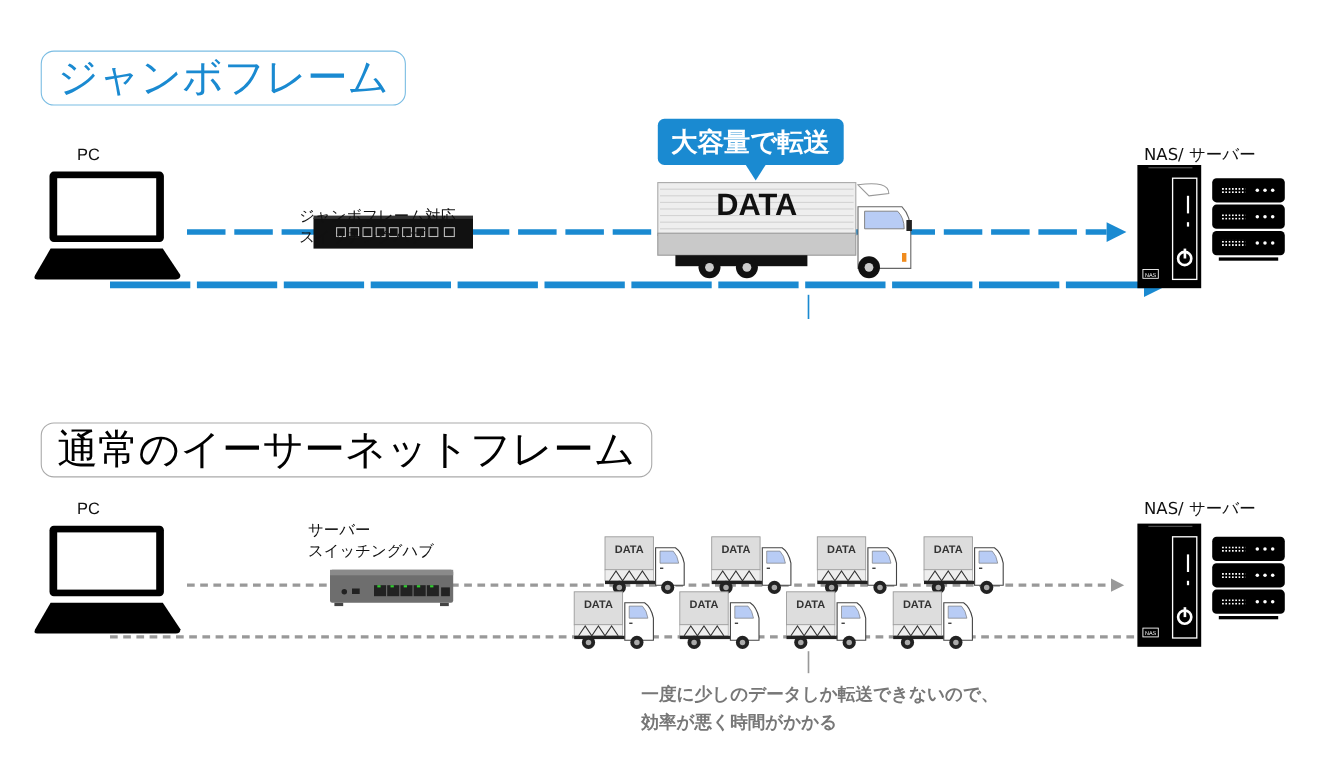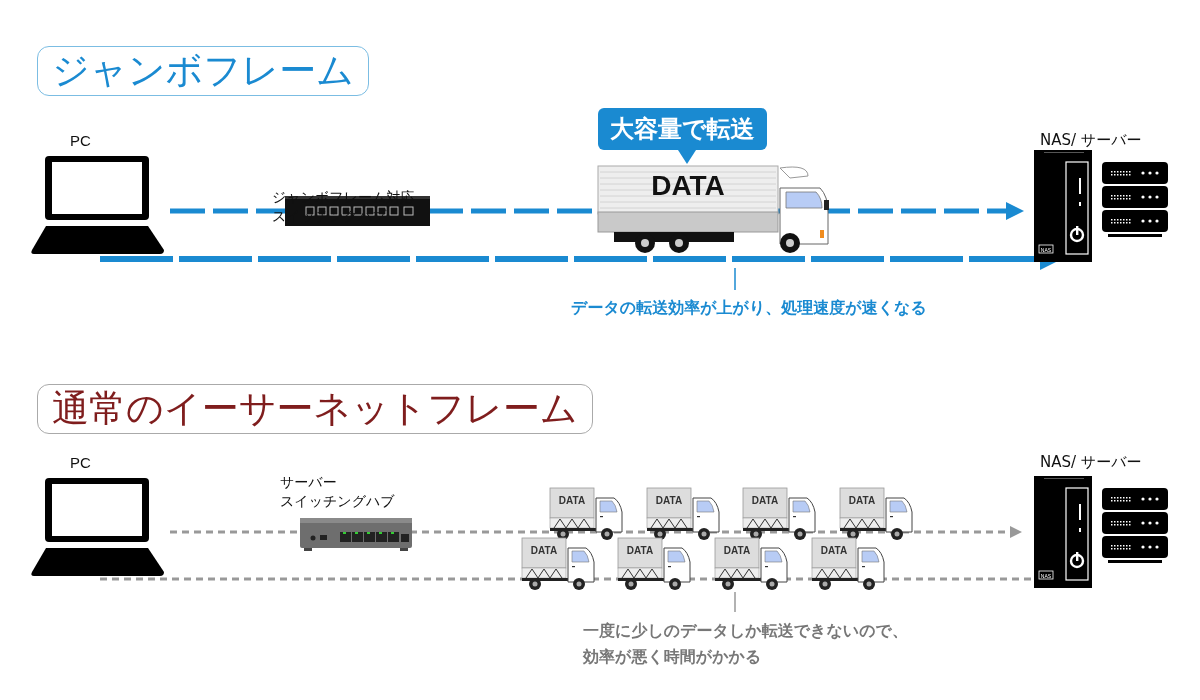--- a/index.html
+++ b/index.html
@@ -1,20 +1,20 @@
 <!DOCTYPE html>
 <html><head>
 <meta charset="utf-8">
 <style>
   html,body{margin:0;padding:0;background:#fff;}
   body{width:1200px;height:700px;position:relative;overflow:hidden;font-family:"DejaVu Sans","Liberation Sans",sans-serif;}
   .abs{position:absolute;font-weight:bold;}
   .title-box{position:absolute;border:1px solid #6fb6e0;border-radius:12px;padding:0 14px;height:48px;line-height:48px;font-size:37px;}
   .title-jumbo{left:37px;top:46px;color:#1a8ad1;border-color:#7bbde3;}
-  .title-normal{left:37px;top:384px;color:#7f1d1d;border-color:#aaa;}
+  .title-normal{left:37px;top:384px;color:#000000;border-color:#aaa;}
   .label{position:absolute;font-size:14px;color:#111;line-height:19px;}
   .note{position:absolute;font-size:16px;line-height:26px;font-weight:bold;}
   .note.blue{color:#1a8ad1;}
   .note.gray{color:#777;}
   .bubble{position:absolute;left:598px;top:108px;background:#1a8ad1;color:#ffffff;font-weight:bold;font-size:24px;padding:4px 12px;border-radius:6px;height:34px;line-height:34px;}
   .bubble:after{content:"";position:absolute;left:80px;bottom:-14px;border-left:9px solid transparent;border-right:9px solid transparent;border-top:14px solid #1a8ad1;}
   svg{position:absolute;left:0;top:0;}
 </style>
 </head>
 <body>
@@ -193,21 +193,20 @@
 <div class="bubble">大容量で転送</div>
 
 <div class="label" style="left:70px;top:131px;width:60px;font-size:15px;font-family:'Liberation Sans',sans-serif;">PC</div>
 <div class="label" style="left:272px;top:152px;width:190px;margin-top:36px;">
   <div>ジャンボフレーム対応</div>
   <div>スイッチングハブ</div>
 </div>
 <div class="label" style="left:1040px;top:131px;width:140px;font-size:15px;">NAS/ サーバー</div>
 
 <div class="note blue" style="left:571px;top:295px;">
-  <div>データの転送効率が上がり、処理速度が速くなる</div>
 </div>
 
 <div class="label" style="left:70px;top:453px;width:60px;font-size:15px;font-family:'Liberation Sans',sans-serif;">PC</div>
 <div class="label" style="left:280px;top:473px;width:150px;">
   <div>サーバー</div>
   <div>スイッチングハブ</div>
 </div>
 <div class="label" style="left:1040px;top:453px;width:140px;font-size:15px;">NAS/ サーバー</div>
 
 <div class="note gray" style="left:571px;top:618px;margin-left:12px;">

